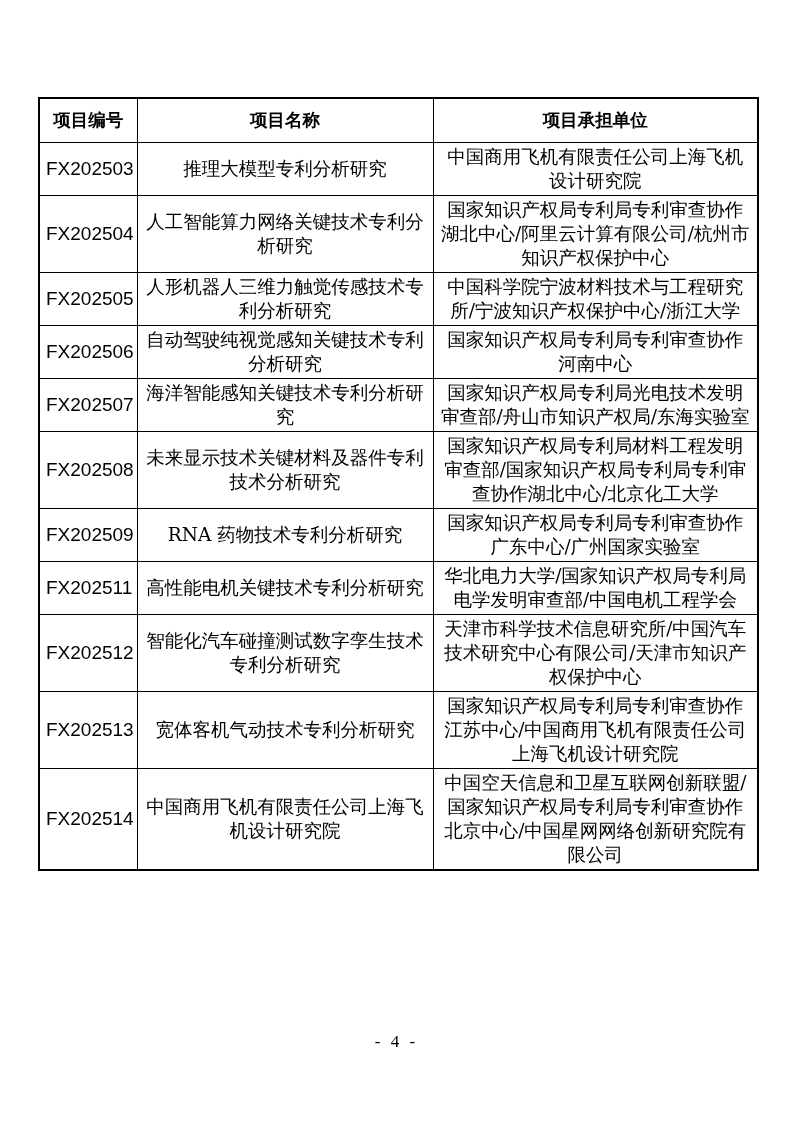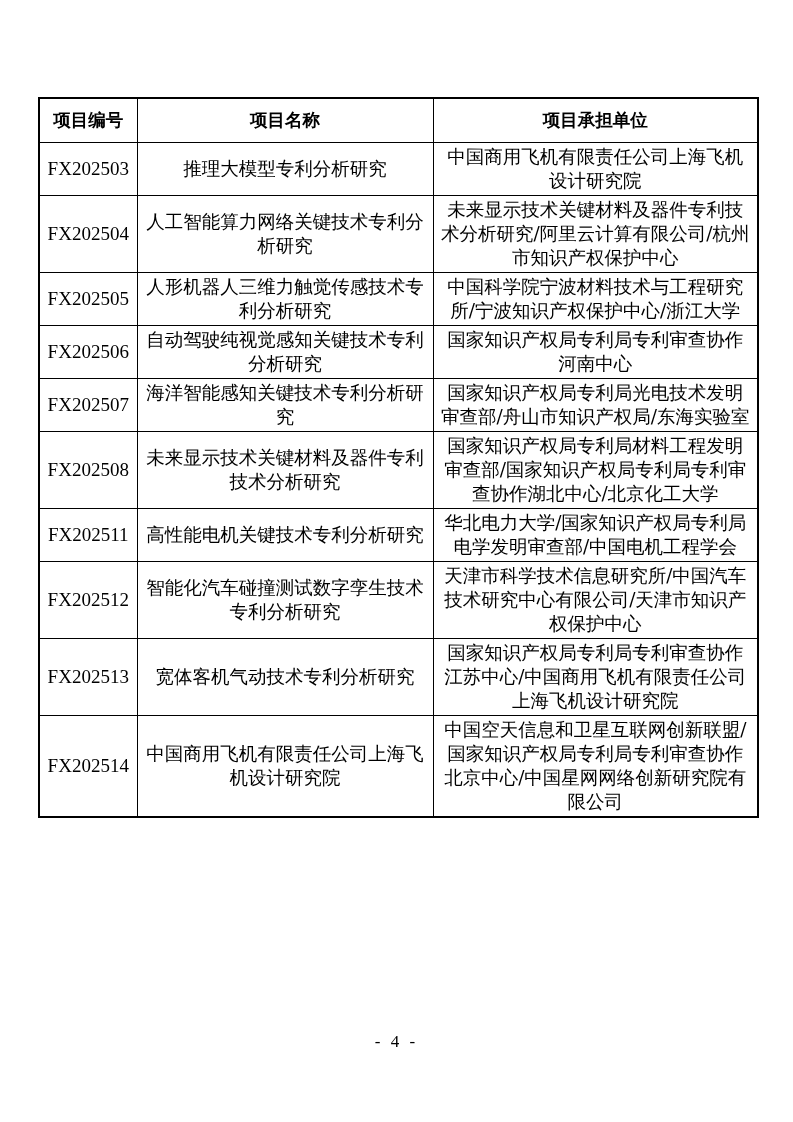--- a/index.html
+++ b/index.html
@@ -37,21 +37,21 @@
     line-height: 24px;
     margin-top: 16px;
   }
   .project-table td {
     font-size: 18.5px;
     line-height: 24px;
     padding: 2px 6px;
     word-break: break-all;
   }
   td.cell-id {
-    font-family: Liberation Serif, serif;
+    font-family: Liberation Sans, sans-serif;
     font-size: 19px;
     word-break: normal;
   }
   .page-number {
     position: absolute;
     left: 0;
     right: 0;
     top: 1032px;
     text-align: center;
     font-size: 17px;
@@ -80,41 +80,46 @@
     </thead>
     <tbody>
       <tr>
         <td class="cell-id">FX202503</td>
         <td>推理大模型专利分析研究</td>
         <td>中国商用飞机有限责任公司上海飞机设计研究院</td>
       </tr>
       <tr>
         <td class="cell-id">FX202504</td>
         <td>人工智能算力网络关键技术专利分析研究</td>
-        <td>未来显示技术关键材料及器件专利技术分析研究/阿里云计算有限公司/杭州市知识产权保护中心</td>
+        <td>国家知识产权局专利局专利审查协作湖北中心/阿里云计算有限公司/杭州市知识产权保护中心</td>
       </tr>
       <tr>
         <td class="cell-id">FX202505</td>
         <td>人形机器人三维力触觉传感技术专利分析研究</td>
         <td>中国科学院宁波材料技术与工程研究所/宁波知识产权保护中心/浙江大学</td>
       </tr>
       <tr>
         <td class="cell-id">FX202506</td>
         <td>自动驾驶纯视觉感知关键技术专利分析研究</td>
         <td>国家知识产权局专利局专利审查协作河南中心</td>
       </tr>
       <tr>
         <td class="cell-id">FX202507</td>
         <td>海洋智能感知关键技术专利分析研究</td>
         <td>国家知识产权局专利局光电技术发明审查部/舟山市知识产权局/东海实验室</td>
       </tr>
       <tr>
         <td class="cell-id">FX202508</td>
         <td>未来显示技术关键材料及器件专利技术分析研究</td>
         <td>国家知识产权局专利局材料工程发明审查部/国家知识产权局专利局专利审查协作湖北中心/北京化工大学</td>
+      </tr>
+      <tr>
+        <td class="cell-id">FX202509</td>
+        <td>RNA 药物技术专利分析研究</td>
+        <td>国家知识产权局专利局专利审查协作广东中心/广州国家实验室</td>
       </tr>
       <tr>
         <td class="cell-id">FX202511</td>
         <td>高性能电机关键技术专利分析研究</td>
         <td>华北电力大学/国家知识产权局专利局电学发明审查部/中国电机工程学会</td>
       </tr>
       <tr>
         <td class="cell-id">FX202512</td>
         <td>智能化汽车碰撞测试数字孪生技术专利分析研究</td>
         <td>天津市科学技术信息研究所/中国汽车技术研究中心有限公司/天津市知识产权保护中心</td>

